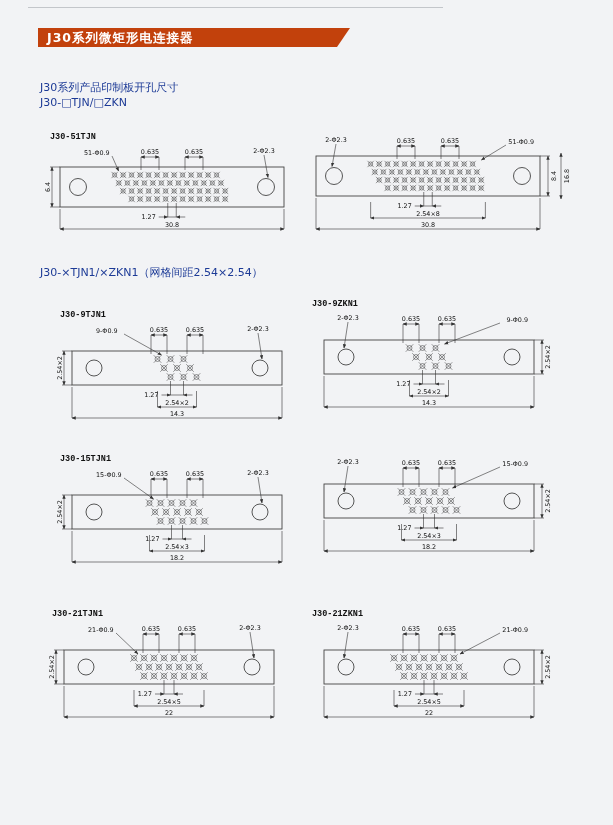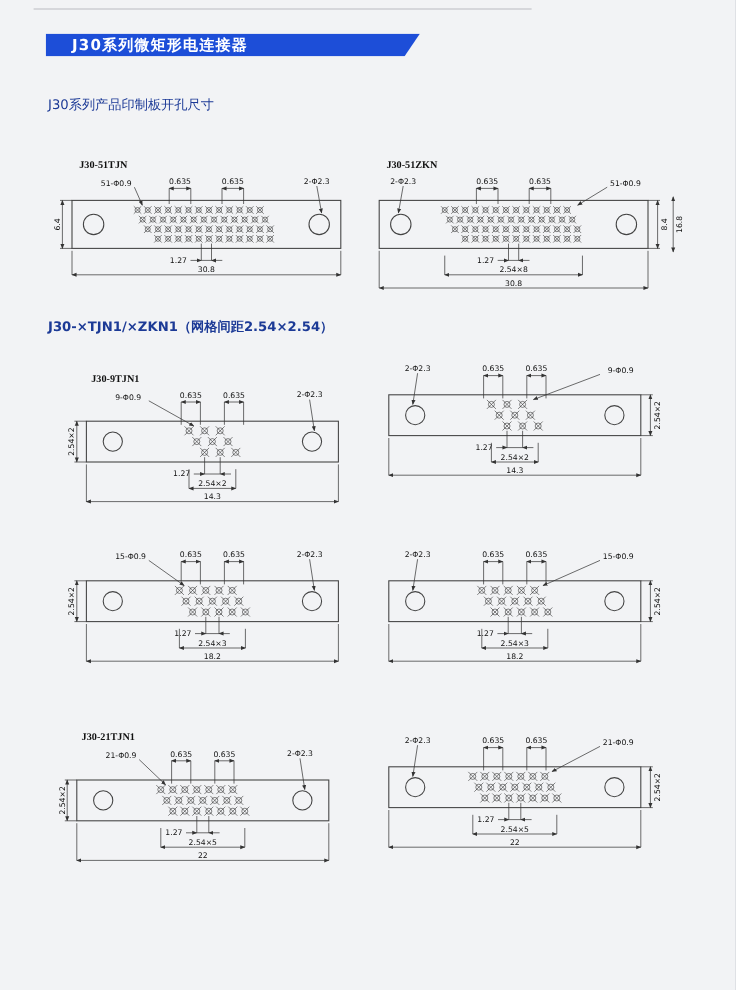--- a/index.html
+++ b/index.html
@@ -1,46 +1,47 @@
 <!DOCTYPE html>
 <html><head>
 <meta charset="utf-8">
 <style>
   *{margin:0;padding:0;box-sizing:border-box}
   html,body{background:#cfd2d6}
   .page{position:relative;width:613px;height:825px;background:#f2f3f5;overflow:hidden;
         font-family:"DejaVu Sans","Liberation Sans",sans-serif}
   .top-rule{position:absolute;left:28px;top:7px;width:415px;height:1px;background:#c3c6ca}
-  .header-bar{position:absolute;left:38px;top:28px;width:312px;height:19px;background:#1d4ed8;
-              color:#fff;font-size:12.5px;font-weight:bold;line-height:19px;padding-left:22px;
+  .header-bar{position:absolute;left:38px;top:28px;width:312px;height:19px;background:#c2410c;
+              color:#fff;font-size:12.5px;font-weight:bold;line-height:19px;padding-left:9px;
               letter-spacing:1px;clip-path:polygon(0 0,100% 0,calc(100% - 13px) 100%,0 100%)}
   .intro{position:absolute;left:40px;top:80px;color:#1c3a96;font-weight:normal;font-size:11px;line-height:15px}
-  .section-heading{position:absolute;left:40px;top:265px;color:#1c3a96;font-weight:bold;font-size:11px}
+  .section-heading{position:absolute;left:40px;top:265px;color:#1c3a96;font-weight:normal;font-size:11px}
   .drw{position:absolute}
-  .drw-title{font-size:8.5px;font-weight:bold;color:#111;margin-left:24px;margin-bottom:1px;
-             font-family:Liberation Serif, serif}
+  .drw-title{font-size:8.5px;font-weight:bold;color:#111;margin-left:8px;margin-bottom:1px;
+             font-family:Liberation Mono, monospace}
   .drw-svg{display:block}
   .drw-svg text{font-family:"DejaVu Sans","Liberation Sans",sans-serif;font-size:6.4px;fill:#111}
   .p1{left:42px;top:132px}.p2{left:298px;top:132px}
   .p3{left:52px;top:310px}.p4{left:304px;top:299px}
   .p5{left:52px;top:454px}.p6{left:304px;top:454px}
   .p7{left:44px;top:609px}.p8{left:304px;top:609px}
 </style>
 </head>
 <body>
 
 <div class="page">
   <div class="top-rule"></div>
 
   <div class="header-bar">
     <span>J30系列微矩形电连接器</span>
   </div>
 
   <div class="intro">
     <div>J30系列产品印制板开孔尺寸</div>
+    <div>J30-□TJN/□ZKN</div>
   </div>
 
   <div class="section-heading">J30-×TJN1/×ZKN1（网格间距2.54×2.54）</div>
 
   <div class="drw p1">
     <div class="drw-title">J30-51TJN</div>
     <svg class="drw-svg" width="274" height="102" viewBox="0 0 274 102">
         <rect x="18" y="24" width="224" height="40" fill="none" stroke="#444" stroke-width="0.9"></rect>
         <circle cx="36" cy="44" r="8.5" fill="none" stroke="#444" stroke-width="0.9"></circle>
         <circle cx="224" cy="44" r="8.5" fill="none" stroke="#444" stroke-width="0.9"></circle>
@@ -221,21 +222,20 @@
         <line x1="116.75" y1="74" x2="125.75" y2="74" stroke="#333" stroke-width="0.6" marker-end="url(#arw)"></line>
         <line x1="143.25" y1="74" x2="134.25" y2="74" stroke="#333" stroke-width="0.6" marker-end="url(#arw)"></line>
         <text x="113.75" y="76" text-anchor="end">1.27</text>
         <line x1="18" y1="66" x2="18" y2="86" stroke="#333" stroke-width="0.6"></line>
         <line x1="242" y1="66" x2="242" y2="86" stroke="#333" stroke-width="0.6"></line>
         <line x1="18" y1="86" x2="242" y2="86" stroke="#333" stroke-width="0.6" marker-start="url(#arw)" marker-end="url(#arw)"></line>
         <text x="130" y="84" text-anchor="middle">30.8</text>
       </svg>
   </div>
   <div class="drw p2">
-    <div class="drw-title">J30-51ZKN</div>
     <svg class="drw-svg" width="274" height="102" viewBox="0 0 274 102">
         <rect x="18" y="24" width="224" height="40" fill="none" stroke="#444" stroke-width="0.9"></rect>
         <circle cx="36" cy="44" r="8.5" fill="none" stroke="#444" stroke-width="0.9"></circle>
         <circle cx="224" cy="44" r="8.5" fill="none" stroke="#444" stroke-width="0.9"></circle>
         <g stroke="#333" stroke-width="0.5" fill="none">
           <circle cx="72.625" cy="32" r="2.1"></circle>
           <line x1="69.475" y1="28.85" x2="75.775" y2="35.15"></line>
           <line x1="69.475" y1="35.15" x2="75.775" y2="28.85"></line>
           <circle cx="81.125" cy="32" r="2.1"></circle>
           <line x1="77.975" y1="28.85" x2="84.275" y2="35.15"></line>
@@ -484,20 +484,21 @@
         <line x1="144.5" y1="70" x2="144.5" y2="86" stroke="#333" stroke-width="0.6"></line>
         <line x1="105.5" y1="86" x2="144.5" y2="86" stroke="#333" stroke-width="0.6" marker-start="url(#arw)" marker-end="url(#arw)"></line>
         <text x="125" y="84" text-anchor="middle">2.54×2</text>
         <line x1="20" y1="66" x2="20" y2="97" stroke="#333" stroke-width="0.6"></line>
         <line x1="230" y1="66" x2="230" y2="97" stroke="#333" stroke-width="0.6"></line>
         <line x1="20" y1="97" x2="230" y2="97" stroke="#333" stroke-width="0.6" marker-start="url(#arw)" marker-end="url(#arw)"></line>
         <text x="125" y="95" text-anchor="middle">14.3</text>
       </svg>
   </div>
   <div class="drw p4">
+    <div class="drw-title">J30-9ZKN1</div>
     <svg class="drw-svg" width="250" height="102" viewBox="0 0 250 102">
         <rect x="20" y="30" width="210" height="34" fill="none" stroke="#444" stroke-width="0.9"></rect>
         <circle cx="42" cy="47" r="8" fill="none" stroke="#444" stroke-width="0.9"></circle>
         <circle cx="208" cy="47" r="8" fill="none" stroke="#444" stroke-width="0.9"></circle>
         <g stroke="#333" stroke-width="0.5" fill="none">
           <circle cx="105.5" cy="38" r="2.5"></circle>
           <line x1="101.75" y1="34.25" x2="109.25" y2="41.75"></line>
           <line x1="101.75" y1="41.75" x2="109.25" y2="34.25"></line>
           <circle cx="118.5" cy="38" r="2.5"></circle>
           <line x1="114.75" y1="34.25" x2="122.25" y2="41.75"></line>
@@ -551,20 +552,21 @@
         <line x1="105.5" y1="86" x2="144.5" y2="86" stroke="#333" stroke-width="0.6" marker-start="url(#arw)" marker-end="url(#arw)"></line>
         <text x="125" y="84" text-anchor="middle">2.54×2</text>
         <line x1="20" y1="66" x2="20" y2="97" stroke="#333" stroke-width="0.6"></line>
         <line x1="230" y1="66" x2="230" y2="97" stroke="#333" stroke-width="0.6"></line>
         <line x1="20" y1="97" x2="230" y2="97" stroke="#333" stroke-width="0.6" marker-start="url(#arw)" marker-end="url(#arw)"></line>
         <text x="125" y="95" text-anchor="middle">14.3</text>
       </svg>
   </div>
 
   <div class="drw p5">
+    <div class="drw-title">J30-15TJN1</div>
     <svg class="drw-svg" width="250" height="102" viewBox="0 0 250 102">
         <rect x="20" y="30" width="210" height="34" fill="none" stroke="#444" stroke-width="0.9"></rect>
         <circle cx="42" cy="47" r="8" fill="none" stroke="#444" stroke-width="0.9"></circle>
         <circle cx="208" cy="47" r="8" fill="none" stroke="#444" stroke-width="0.9"></circle>
         <g stroke="#333" stroke-width="0.5" fill="none">
           <circle cx="97.5" cy="38" r="2.5"></circle>
           <line x1="93.75" y1="34.25" x2="101.25" y2="41.75"></line>
           <line x1="93.75" y1="41.75" x2="101.25" y2="34.25"></line>
           <circle cx="108.5" cy="38" r="2.5"></circle>
           <line x1="104.75" y1="34.25" x2="112.25" y2="41.75"></line>
@@ -823,20 +825,21 @@
         <line x1="160" y1="70" x2="160" y2="86" stroke="#333" stroke-width="0.6"></line>
         <line x1="90" y1="86" x2="160" y2="86" stroke="#333" stroke-width="0.6" marker-start="url(#arw)" marker-end="url(#arw)"></line>
         <text x="125" y="84" text-anchor="middle">2.54×5</text>
         <line x1="20" y1="66" x2="20" y2="97" stroke="#333" stroke-width="0.6"></line>
         <line x1="230" y1="66" x2="230" y2="97" stroke="#333" stroke-width="0.6"></line>
         <line x1="20" y1="97" x2="230" y2="97" stroke="#333" stroke-width="0.6" marker-start="url(#arw)" marker-end="url(#arw)"></line>
         <text x="125" y="95" text-anchor="middle">22</text>
       </svg>
   </div>
   <div class="drw p8">
+    <div class="drw-title">J30-21ZKN1</div>
     <svg class="drw-svg" width="250" height="102" viewBox="0 0 250 102">
         <rect x="20" y="30" width="210" height="34" fill="none" stroke="#444" stroke-width="0.9"></rect>
         <circle cx="42" cy="47" r="8" fill="none" stroke="#444" stroke-width="0.9"></circle>
         <circle cx="208" cy="47" r="8" fill="none" stroke="#444" stroke-width="0.9"></circle>
         <g stroke="#333" stroke-width="0.5" fill="none">
           <circle cx="90" cy="38" r="2.5"></circle>
           <line x1="86.25" y1="34.25" x2="93.75" y2="41.75"></line>
           <line x1="86.25" y1="41.75" x2="93.75" y2="34.25"></line>
           <circle cx="100" cy="38" r="2.5"></circle>
           <line x1="96.25" y1="34.25" x2="103.75" y2="41.75"></line>

